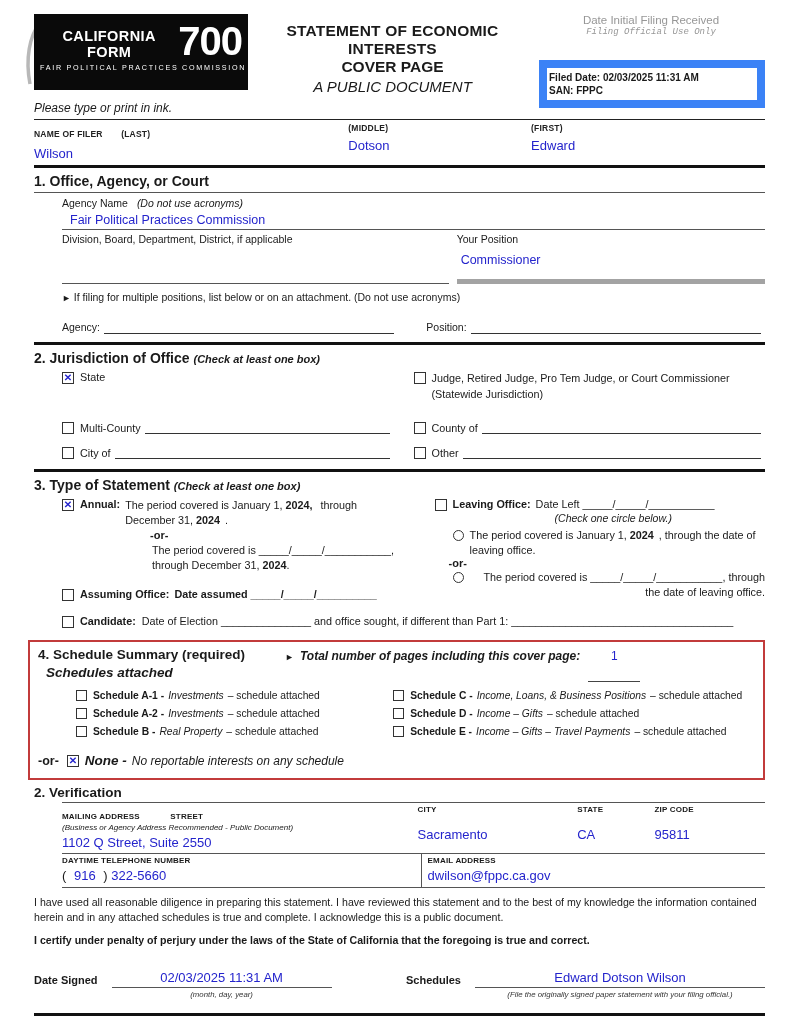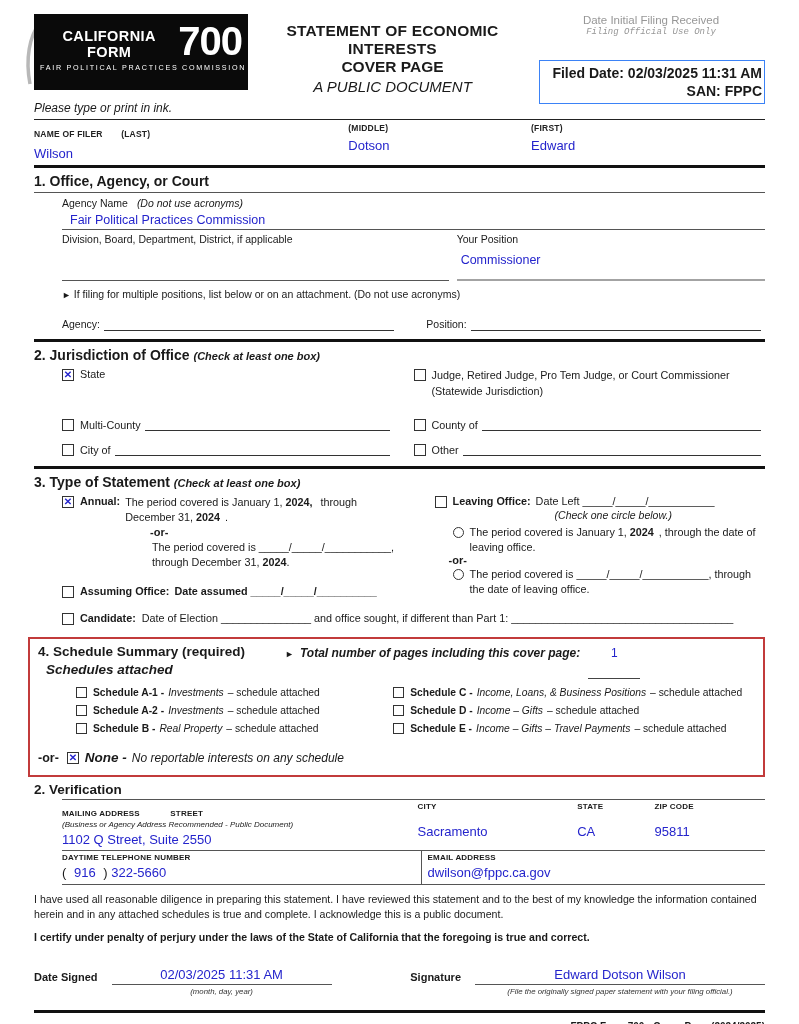--- a/index.html
+++ b/index.html
@@ -24,21 +24,21 @@
   .logo-line2 { font-size:7.2px; letter-spacing:1.7px; margin-top:3px; white-space:nowrap; }
   .titles { flex:1; text-align:center; padding-top:8px; }
   .t1 { font-size:15.5px; font-weight:bold; letter-spacing:.2px; }
   .t2 { font-size:15.5px; font-weight:bold; }
   .t3 { font-size:15px; font-style:italic; margin-top:2px; }
   .top-right { width:228px; flex:0 0 auto; position:relative; }
   .received { text-align:center; color:#979797; font-size:11.5px; line-height:1.15; }
   .received-sub { font-size:9px; font-style:italic; color:#979797; text-align:center;font-family:Liberation Mono, monospace; }
   .filed-box {
     position:absolute; left:2px; right:0; top:46px; background:#fff;
-    border:1px solid #3b82f6; text-align:right; font-size:14px; font-weight:bold;
+    border:8px solid #3b82f6; text-align:left; font-size:10px; font-weight:bold;
     padding:3px 2px; line-height:1.3; z-index:3;
   }
   .instruction { font-style:italic; font-size:12px; padding:6px 0 4px 0; }
   .hr-thin { border-top:1.5px solid #222; }
   .hr-thick { border-top:3px solid #111; }
 
   
   .filer-row { display:flex; padding:3px 0 4px 0; border-bottom:3px solid #111; }
   .filer-cell { display:flex; flex-direction:column; }
   .filer-cell.c1 { flex:0 0 43%; } .filer-cell.c2 { flex:0 0 32%; } .filer-cell.c3 { flex:1; }
@@ -51,21 +51,21 @@
   .sec-body { padding-left:28px; }
   .lab { font-size:10.5px; }
   .lab .it { font-style:italic; }
   .underline { border-bottom:1px solid #555; }
   .fl { flex:1; border-bottom:1px solid #333; height:13px; margin:0 4px; }
 
   
   .s1-value { color:#2424cc; font-size:12.5px; padding:4px 0 2px 8px; border-bottom:1px solid #555; }
   .s1-row { display:flex; margin-top:3px; }
   .s1-left { flex:0 0 55%; display:flex; flex-direction:column; border-bottom:1px solid #555; padding-bottom:2px; margin-right:8px; }
-  .s1-right { flex:1; display:flex; flex-direction:column; border-bottom:2px solid #a3a3a3; padding-bottom:12px; }
+  .s1-right { flex:1; display:flex; flex-direction:column; border-bottom:5px solid #a3a3a3; padding-bottom:12px; }
   .s1-posval { color:#2424cc; font-size:12.5px; padding:8px 0 0 4px; }
   .arrow-line { font-size:10.5px; margin-top:7px; }
   .arrow { font-size:9px; }
   .ap-row { display:flex; font-size:10.5px; margin-top:18px; padding-bottom:8px; }
 
   
   .cb {
     display:inline-flex; width:12px; height:12px; border:1.2px solid #333; flex:0 0 auto;
     align-items:center; justify-content:center; background:#fff; margin-right:6px; margin-top:1px;
   }
@@ -297,21 +297,21 @@
             <span class="cb"></span>
             <b>Leaving Office:</b>
             <span>Date Left _____/_____/___________</span>
           </div>
           <div class="lab it" style="margin:1px 0 4px 120px; font-style:italic;">(Check one circle below.)</div>
           <div class="s3-item" style="margin-left:18px;">
             <span class="radio"></span>
             <span class="s3-text-r"><span>The period covered is January 1, </span><b>2024</b><span>, through the date of leaving office.</span></span>
           </div>
           <div class="or" style="margin:0 0 1px 14px;">-or-</div>
-          <div class="s3-item" style="margin-left:18px;">
+          <div class="s3-item" style="margin-left:18px;text-align:right;">
             <span class="radio"></span>
             <span class="s3-text-r">The period covered is _____/_____/___________, through the date of leaving office.</span>
           </div>
         </div>
       </div>
       <div class="candidate-row">
         <span class="cb"></span>
         <b>Candidate:</b>
         <span>Date of Election _______________  and office sought, if different than Part 1: _____________________________________</span>
       </div>
@@ -419,21 +419,21 @@
     </div>
     <div class="s5-para1">I have used all reasonable diligence in preparing this statement.  I have reviewed this statement and to the best of my knowledge the information contained herein and in any attached schedules is true and complete.  I acknowledge this is a public document.</div>
     <div class="s5-para2">I certify under penalty of perjury under the laws of the State of California that the foregoing is true and correct.</div>
     <div class="sig-row">
       <span class="sig-label">Date Signed</span>
       <span class="sig-field ds-field">
         <span class="val">02/03/2025 11:31 AM</span>
         <span class="cap">(month, day, year)</span>
       </span>
       <span class="sig-spacer"></span>
-      <span class="sig-label">Signature</span>
+      <span class="sig-label">Schedules</span>
       <span class="sig-field sig-field2">
         <span class="val">Edward Dotson Wilson</span>
         <span class="cap">(File the originally signed paper statement with your filing official.)</span>
       </span>
     </div>
     <div class="footer-rule"></div>
   </div>
 
   <div class="footer">
     <div>FPPC Form 700  - Cover Page  (2024/2025)</div>

